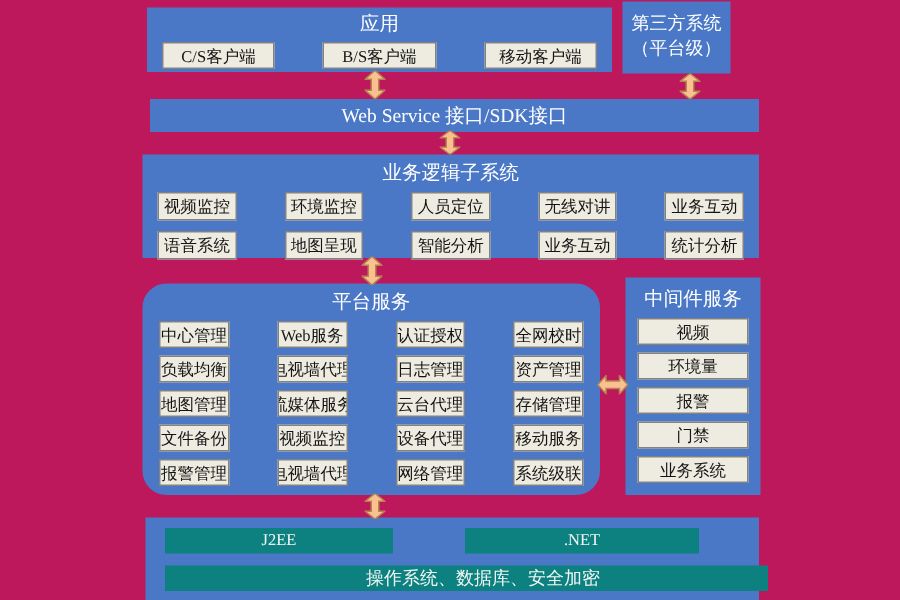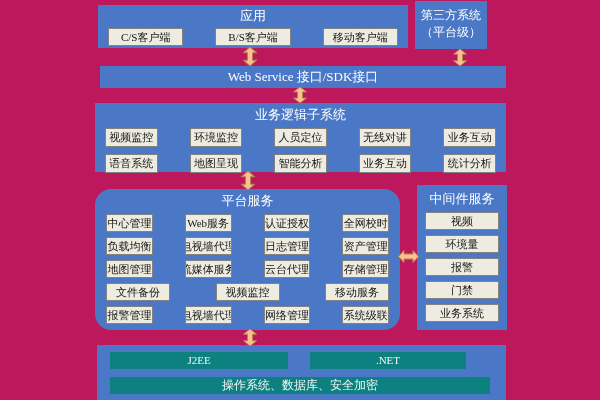--- a/index.html
+++ b/index.html
@@ -30,23 +30,23 @@
   .plat .brow{margin-top:5px;padding:0 11px;}
   .plat .cell{width:64px;height:18px;}
   
   .mid{left:417px;top:185px;width:90px;height:145px;padding-top:6px;}
   .mid .col{display:flex;flex-direction:column;align-items:center;}
   .mid .cell{width:74px;height:18px;margin-top:5px;}
   
   .run{left:97px;top:345px;width:409px;height:55px;}
   .teal{position:absolute;background:#0d8080;color:#f2f7f5;font-size:11px;text-align:center;
         line-height:17px;height:17px;white-space:nowrap;}
-  .j2ee{left:13px;top:7px;width:178px;}
+  .j2ee{left:13px;top:7px;width:152px;}
   .net{left:213px;top:7px;width:156px;}
-  .osbar{left:13px;top:32px;width:380px;font-size:12px;}
+  .osbar{left:13px;top:32px;width:380px;font-size:12px;padding-left:22px;}
   
   .arrow{position:absolute;}
   .arrow svg{display:block;width:100%;height:100%;}
   .a1{left:243px;top:47px;width:14px;height:19px;}
   .a2{left:453px;top:49px;width:14px;height:17px;}
   .a3{left:293px;top:87px;width:14px;height:16px;}
   .a4{left:241px;top:171px;width:14px;height:19px;}
   .a5{left:243px;top:329px;width:14px;height:17px;}
   .a6{left:398px;top:250px;width:21px;height:13px;}
 </style>
@@ -105,20 +105,21 @@
       </div>
     <div class="brow">
         <div class="cell">地图管理</div>
         <div class="cell">流媒体服务</div>
         <div class="cell">云台代理</div>
         <div class="cell">存储管理</div>
       </div>
     <div class="brow">
         <div class="cell">文件备份</div>
         <div class="cell">视频监控</div>
+        <div class="cell">设备代理</div>
         <div class="cell">移动服务</div>
       </div>
     <div class="brow">
         <div class="cell">报警管理</div>
         <div class="cell">电视墙代理</div>
         <div class="cell">网络管理</div>
         <div class="cell">系统级联</div>
       </div>
   </div>
 

